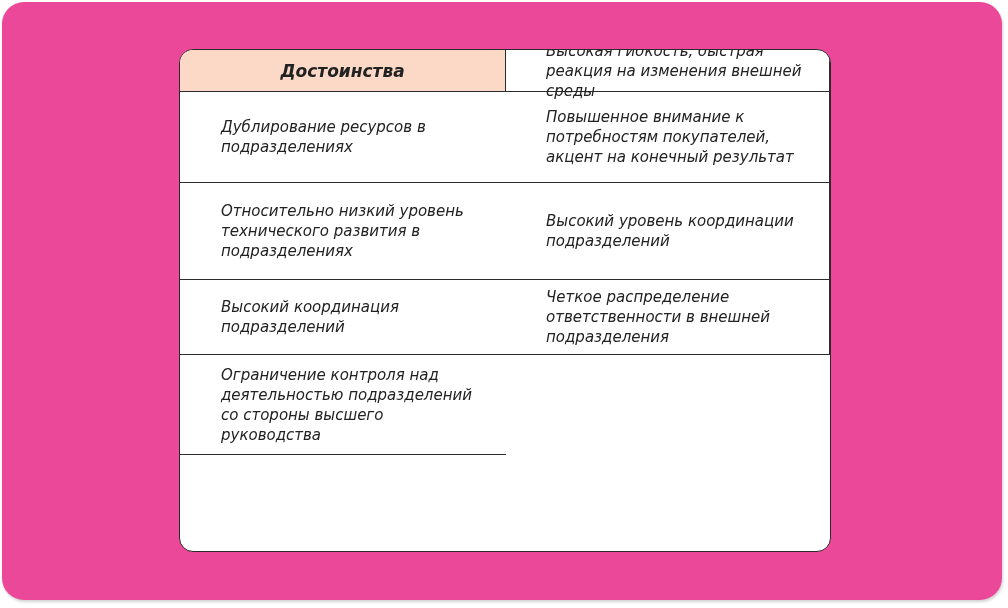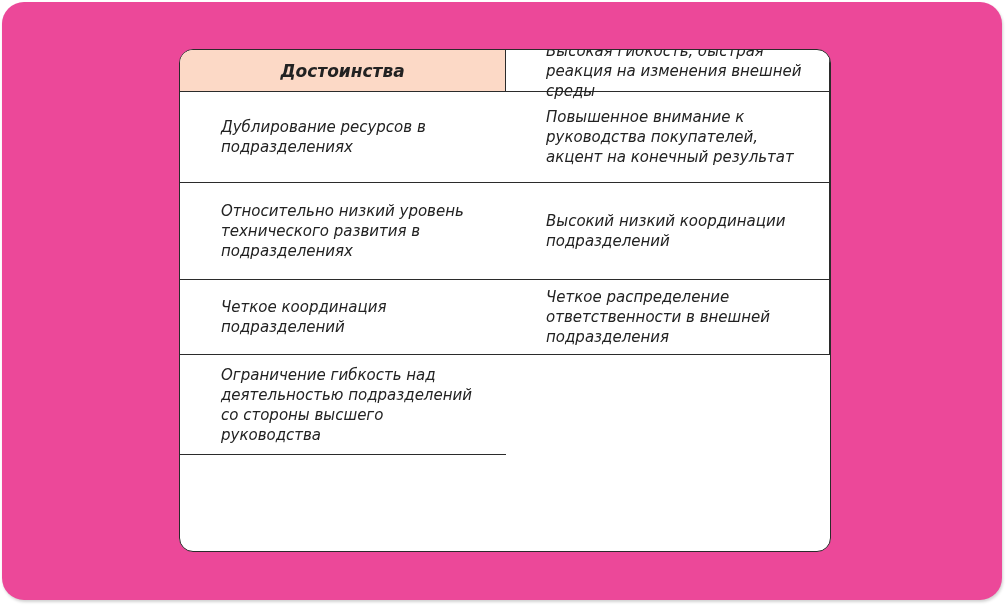--- a/index.html
+++ b/index.html
@@ -60,23 +60,23 @@
 </head>
 <body>
 
 <div class="card">
   <div class="table">
     <div class="cell left head">Достоинства</div>
 
     <div class="cell left">Высокая гибкость, быстрая реакция на изменения внешней среды</div>
     <div class="cell right">Дублирование ресурсов в подразделениях</div>
 
-    <div class="cell left">Повышенное внимание к руководства покупателей, акцент на конечный результат</div>
+    <div class="cell left">Повышенное внимание к потребностям покупателей, акцент на конечный результат</div>
     <div class="cell right">Относительно низкий уровень технического развития в подразделениях</div>
 
-    <div class="cell left">Высокий низкий координации подразделений</div>
-    <div class="cell right">Четкое координация подразделений</div>
+    <div class="cell left">Высокий уровень координации подразделений</div>
+    <div class="cell right">Высокий координация подразделений</div>
 
     <div class="cell left">Четкое распределение ответственности в внешней подразделения</div>
-    <div class="cell right">Ограничение гибкость над деятельностью подразделений со стороны высшего руководства</div>
+    <div class="cell right">Ограничение контроля над деятельностью подразделений со стороны высшего руководства</div>
 
   </div>
 </div>
 
 </body></html>

